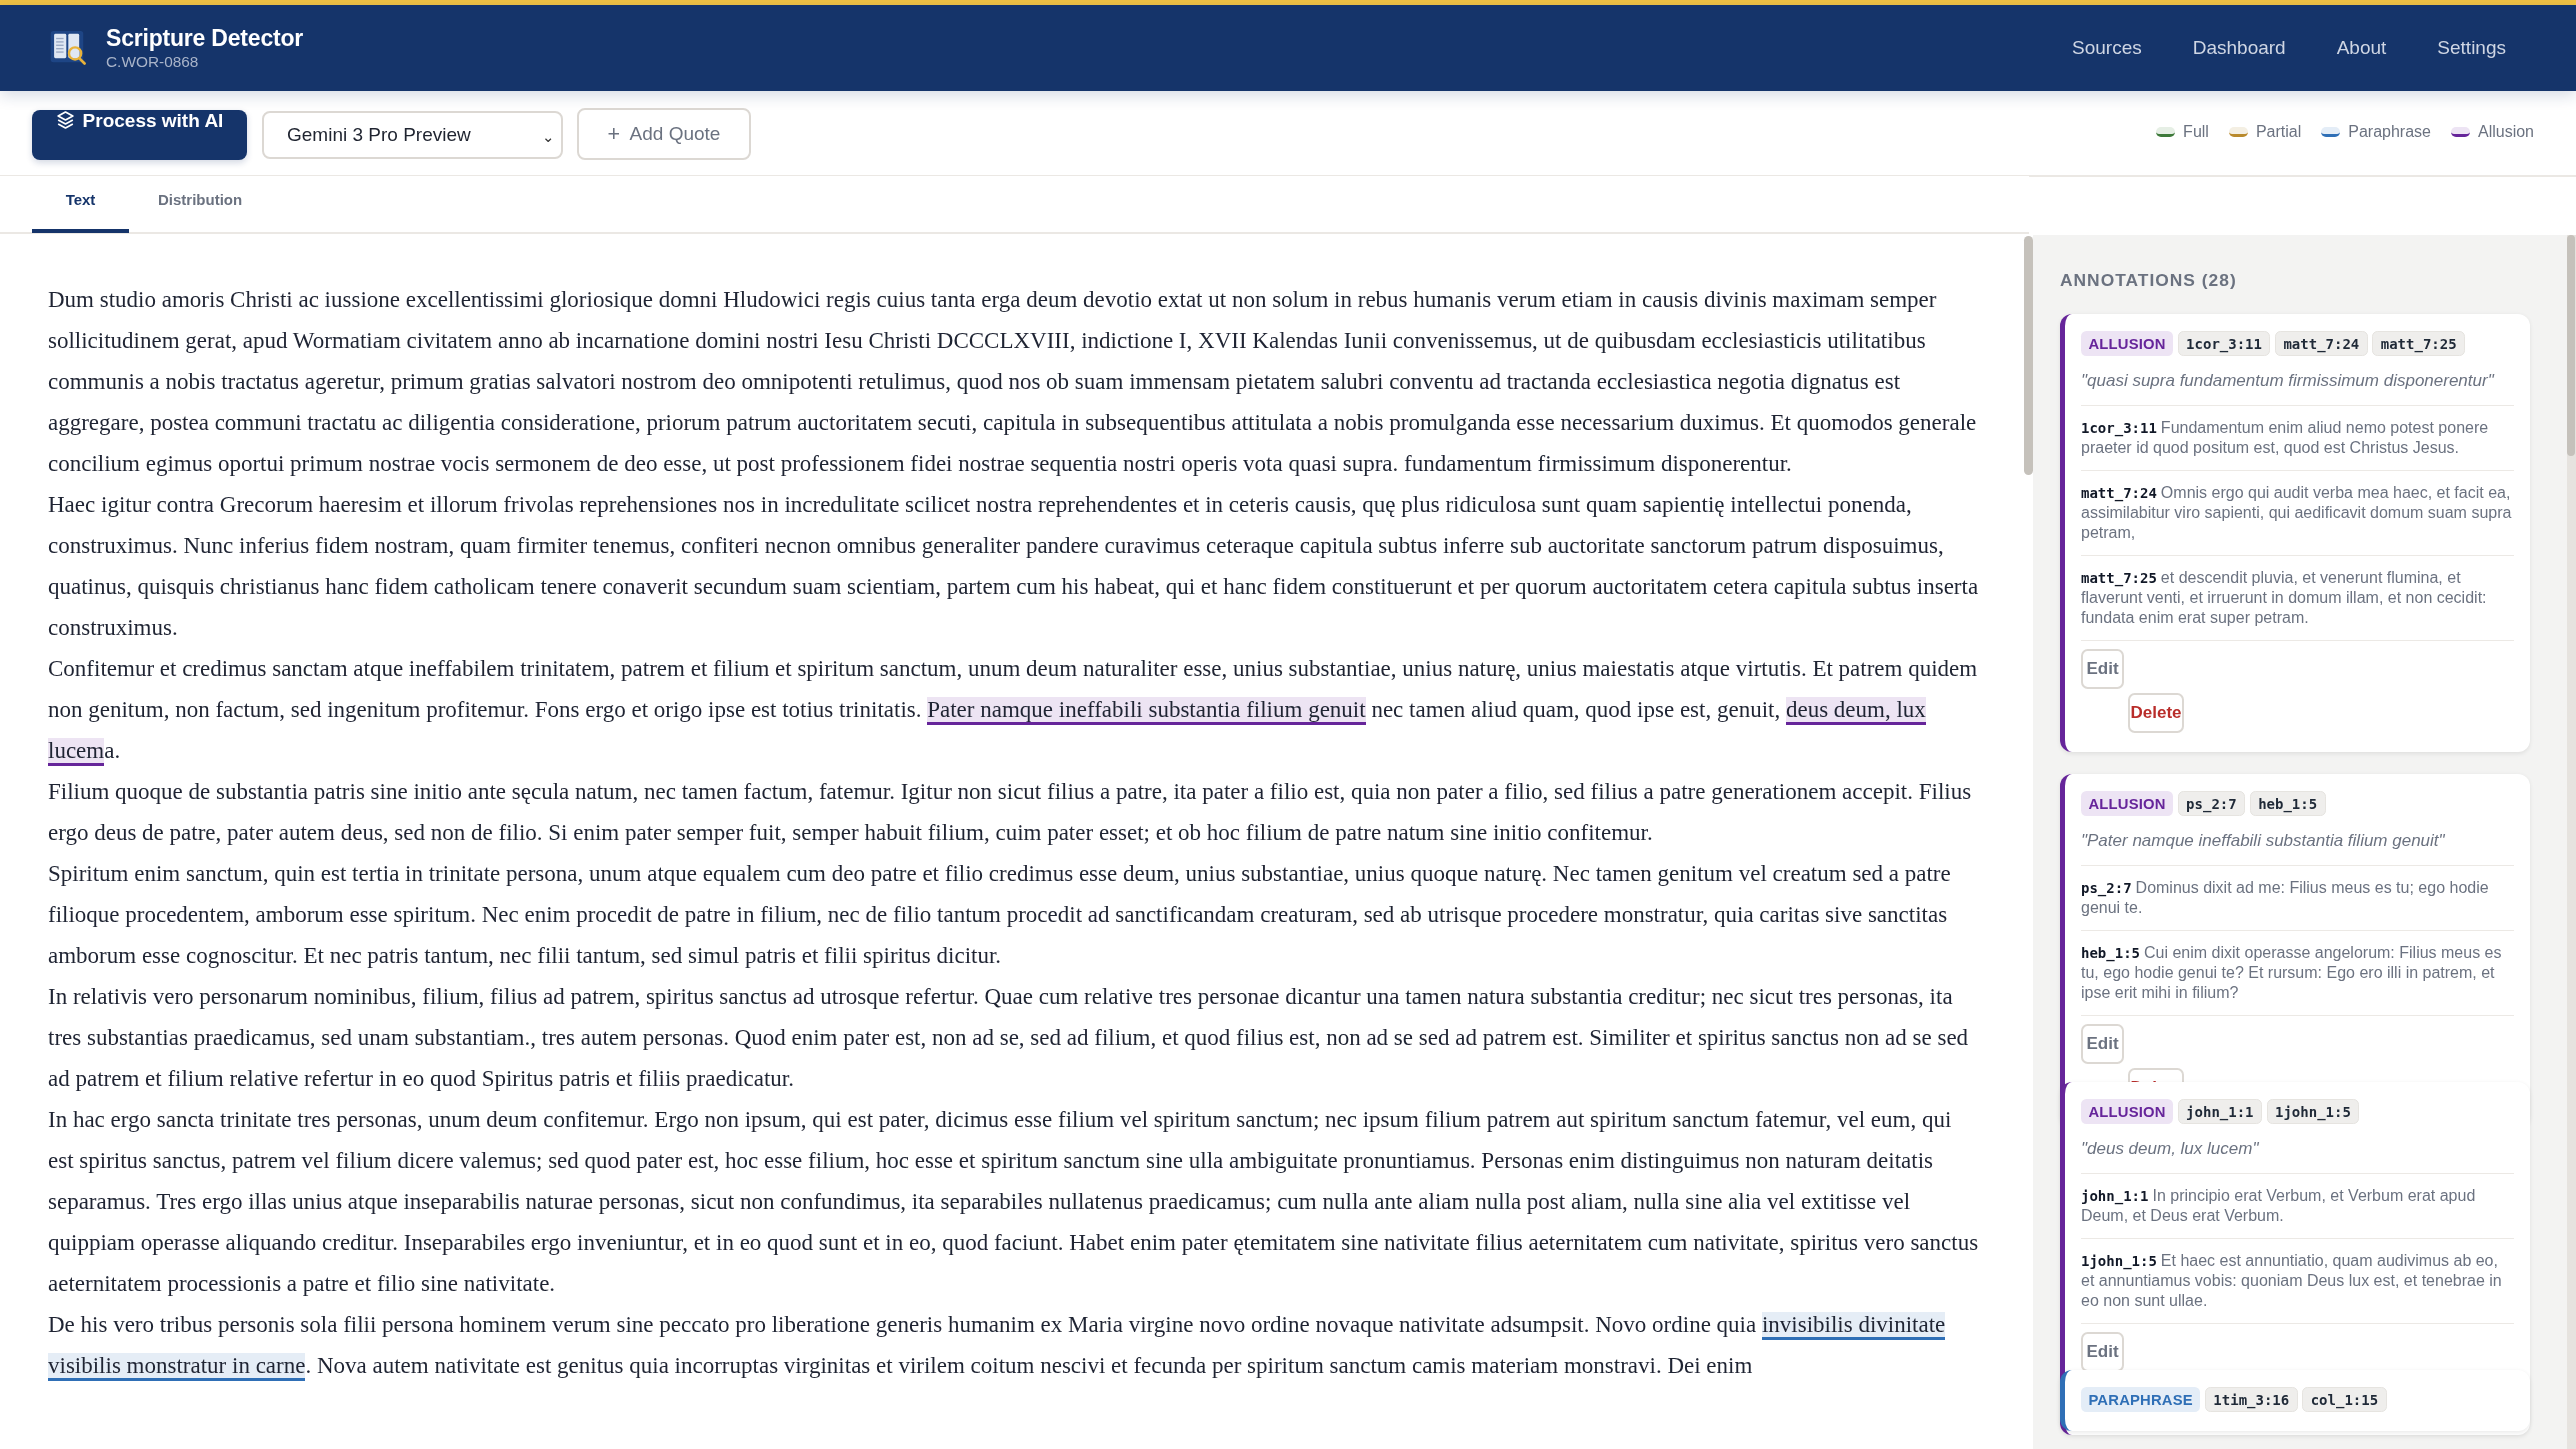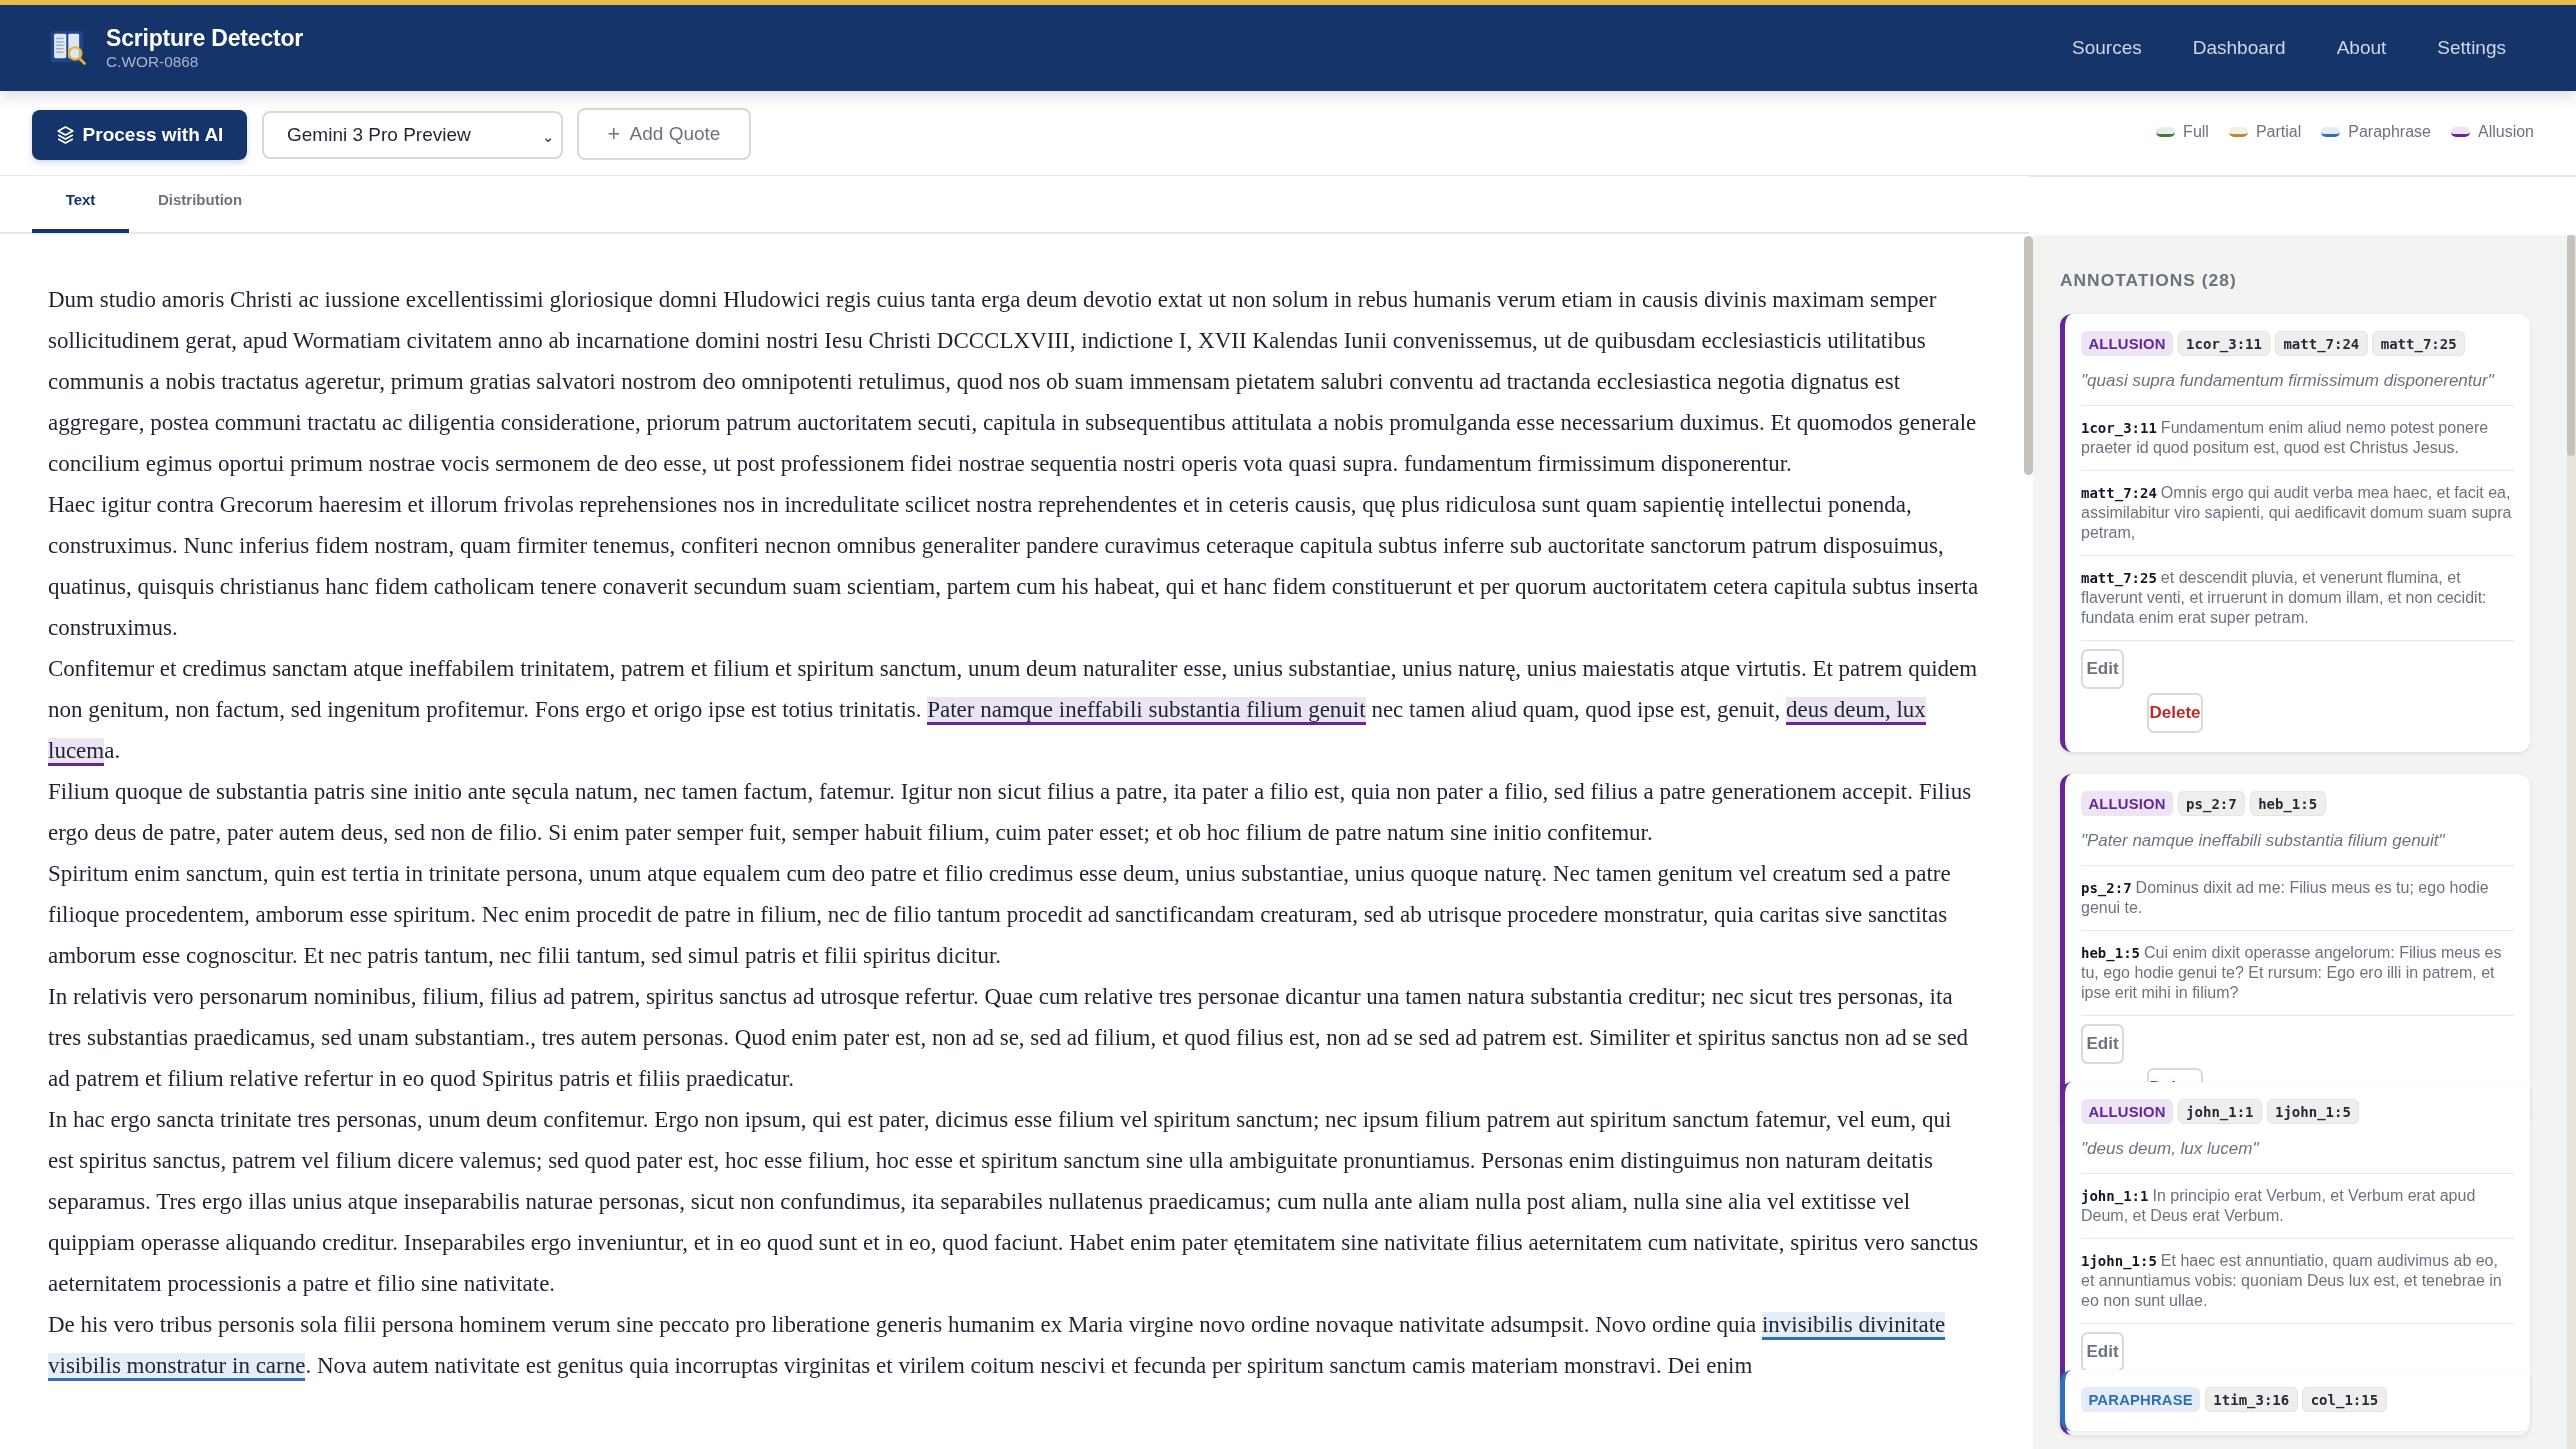--- a/index.html
+++ b/index.html
@@ -13,21 +13,21 @@
   .logo { width: 42px; height: 42px; margin-right: 16px; }
   .brand-title { color: #ffffff; font-weight: 700; font-size: 23px; line-height: 27px; letter-spacing: -0.2px; }
   .brand-sub { color: #a9b4c9; font-size: 15.4px; line-height: 17.4px; margin-top: 1.3px; }
   .nav { position: absolute; right: 70px; top: 0; height: 86px; display: flex; align-items: center; gap: 0; }
   .nav a { color: #cfd6e4; font-size: 19px; text-decoration: none; margin-left: 51px; }
 
   .toolbar { position: absolute; left: 0; top: 91px; width: 2576px; height: 86px; background: #fff;
              border-bottom: 2px solid #ebe8e4; }
   .btn-primary { position: absolute; left: 32px; top: 19px; width: 215px; height: 50px; background: #15346a;
                  border-radius: 8px; color: #fff; font-size: 19px; font-weight: 600; display: flex;
-                 align-items: center; justify-content: center; box-shadow: 0 2.7px 6.7px rgba(21,52,106,0.18); }
+                 justify-content: center; box-shadow: 0 2.7px 6.7px rgba(21,52,106,0.18); }
   .btn-primary svg { margin-right: 8px; }
   .select { position: absolute; left: 262px; top: 20px; width: 301px; height: 48px; border: 2px solid #dcd8d3;
             border-radius: 8px; background: #fff; display: flex; align-items: center; padding-left: 23px;
             font-size: 19px; color: #1f2430; }
   .select .chev { position: absolute; right: 6.7px; top: 14.8px; font-size: 14.8px; color: #333; }
   .btn-outline { position: absolute; left: 577px; top: 17.4px; width: 174px; height: 52px; border: 2px solid #dcd8d3;
                  border-radius: 8px; background: #fff; display: flex; align-items: center; justify-content: center;
                  font-size: 19px; color: #6b7280; font-weight: 500; }
   .btn-outline .plus { font-size: 21.5px; margin-right: 9.4px; }
   .legend { position: absolute; right: 42px; top: 32px; display: flex; align-items: center; font-size: 16px; color: #6b7280; text-align: center; }
@@ -62,21 +62,21 @@
   .badges { display: flex; flex-wrap: wrap; gap: 5.4px 4.7px; }
   .badge { height: 25px; padding: 0 7.4px; border-radius: 5.4px; display: flex; align-items: center; font-size: 16px; }
   .badge-type { font-weight: 700; font-family: "Liberation Sans", sans-serif; font-size: 14.8px; letter-spacing: 0.2px; }
   .badge-type.allusion { background: #ede4f4; color: #66259a; }
   .badge-type.paraphrase { background: #e4edf7; color: #2f6fb6; }
   .badge-ref { background: #efeeec; color: #1f2937; font-family: "DejaVu Sans Mono", monospace; font-weight: 700; font-size: 14px; border: 0.7px solid #e6e4e0; }
   .quote { margin-top: 14.8px; font-style: italic; color: #6b7280; font-size: 17px; line-height: 20px; padding-bottom: 13.4px; border-bottom: 1.3px solid #ece9e5; }
   .ref { padding: 12px 0; border-bottom: 1.3px solid #ece9e5; font-size: 16px; line-height: 20px; color: #6b7280; }
   .ref:last-of-type { border-bottom: none; padding-bottom: 5.4px; }
   .ref-id { font-family: "DejaVu Sans Mono", monospace; font-weight: 700; color: #111827; font-size: 14px; margin-right: 4px; }
-  .card-actions { display: flex; gap: 23px; margin-top: 8px; }
+  .card-actions { display: flex; gap: 4px; margin-top: 8px; }
   .card-btn { height: 40px; border: 2px solid #dcd8d3; border-radius: 6.7px; background: #fff; font-size: 17px; font-weight: 600;
               display: flex; align-items: center; justify-content: center; }
   .card-btn.edit { width: 43px; color: #6b7280; }
   .card-btn.delete { width: 56px; color: #b92d2a; margin-top: 44px; }
 </style>
 </head>
 <body>
 
 <div class="gold-strip"></div>
 

